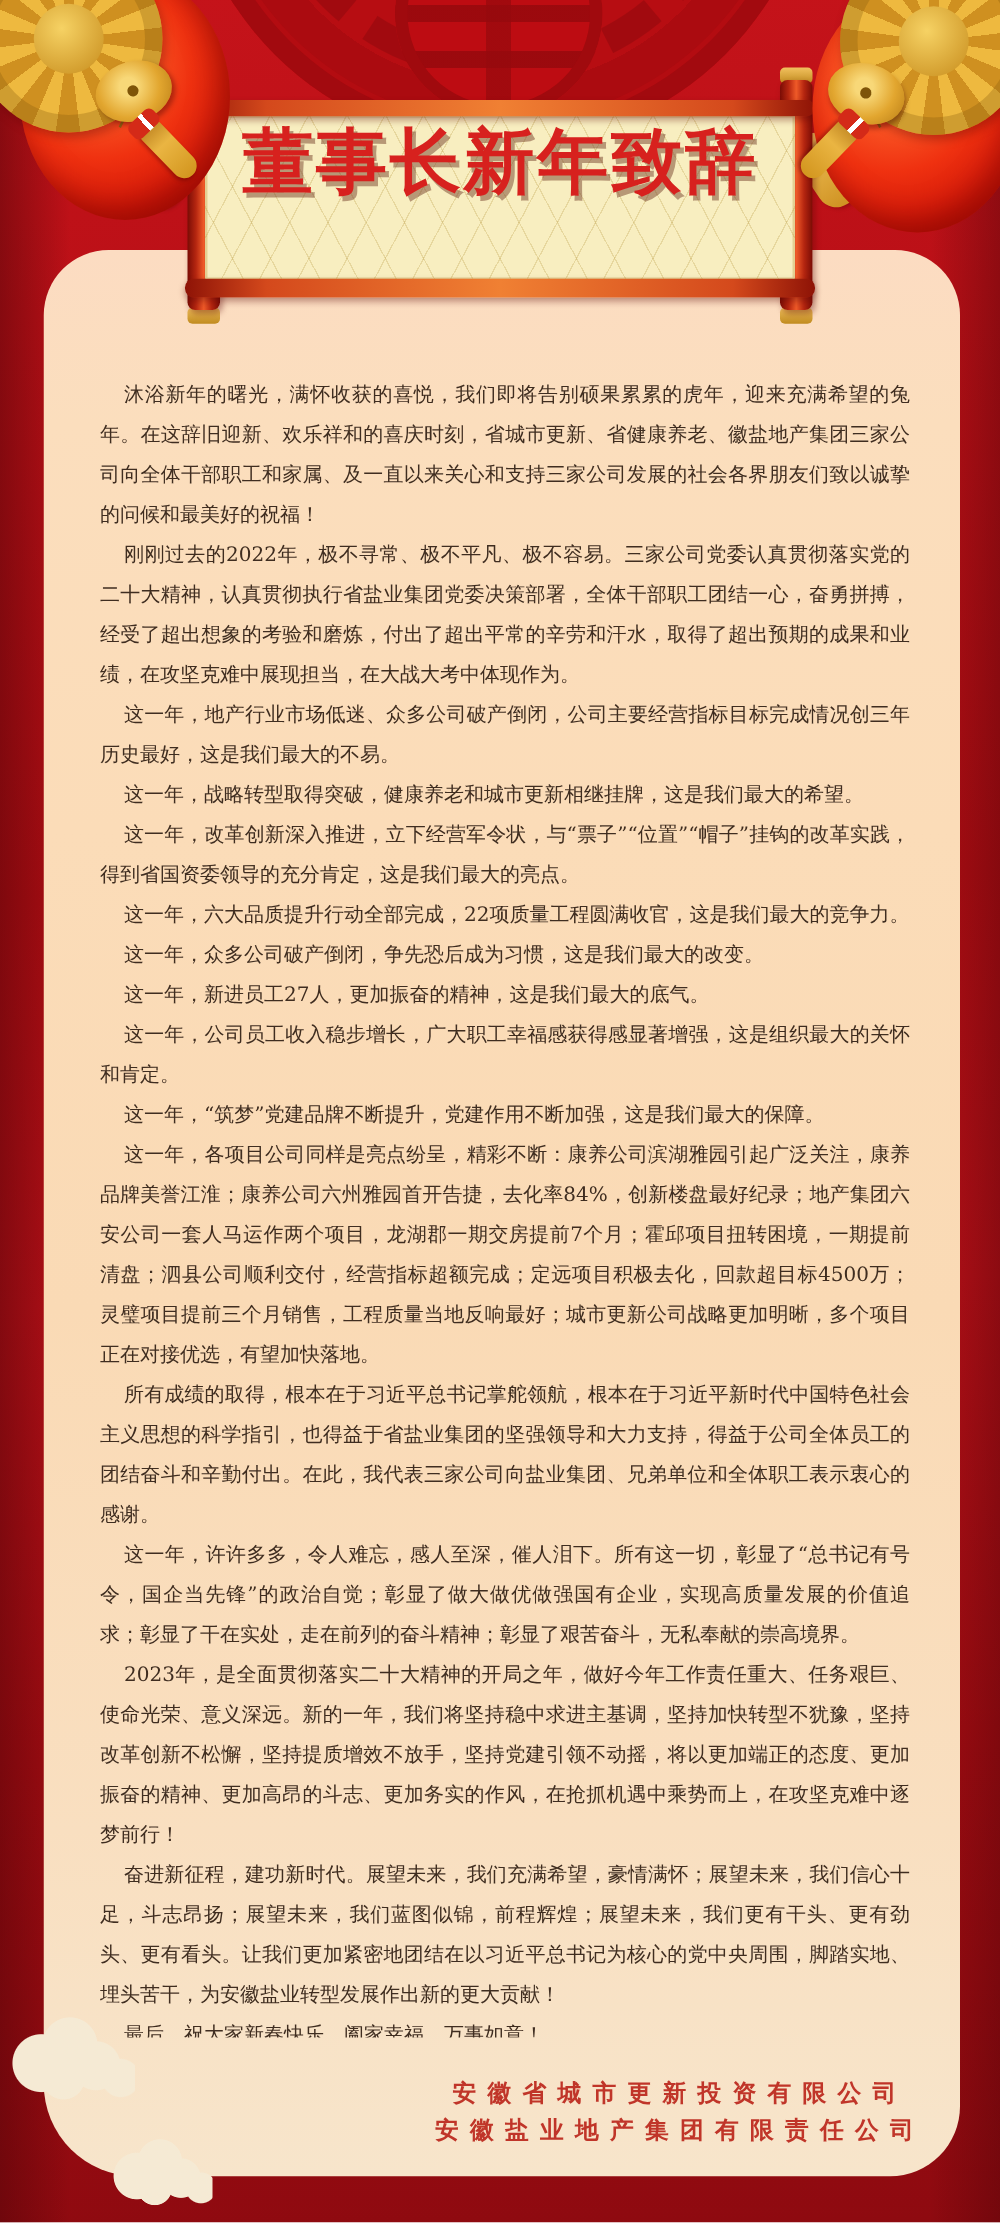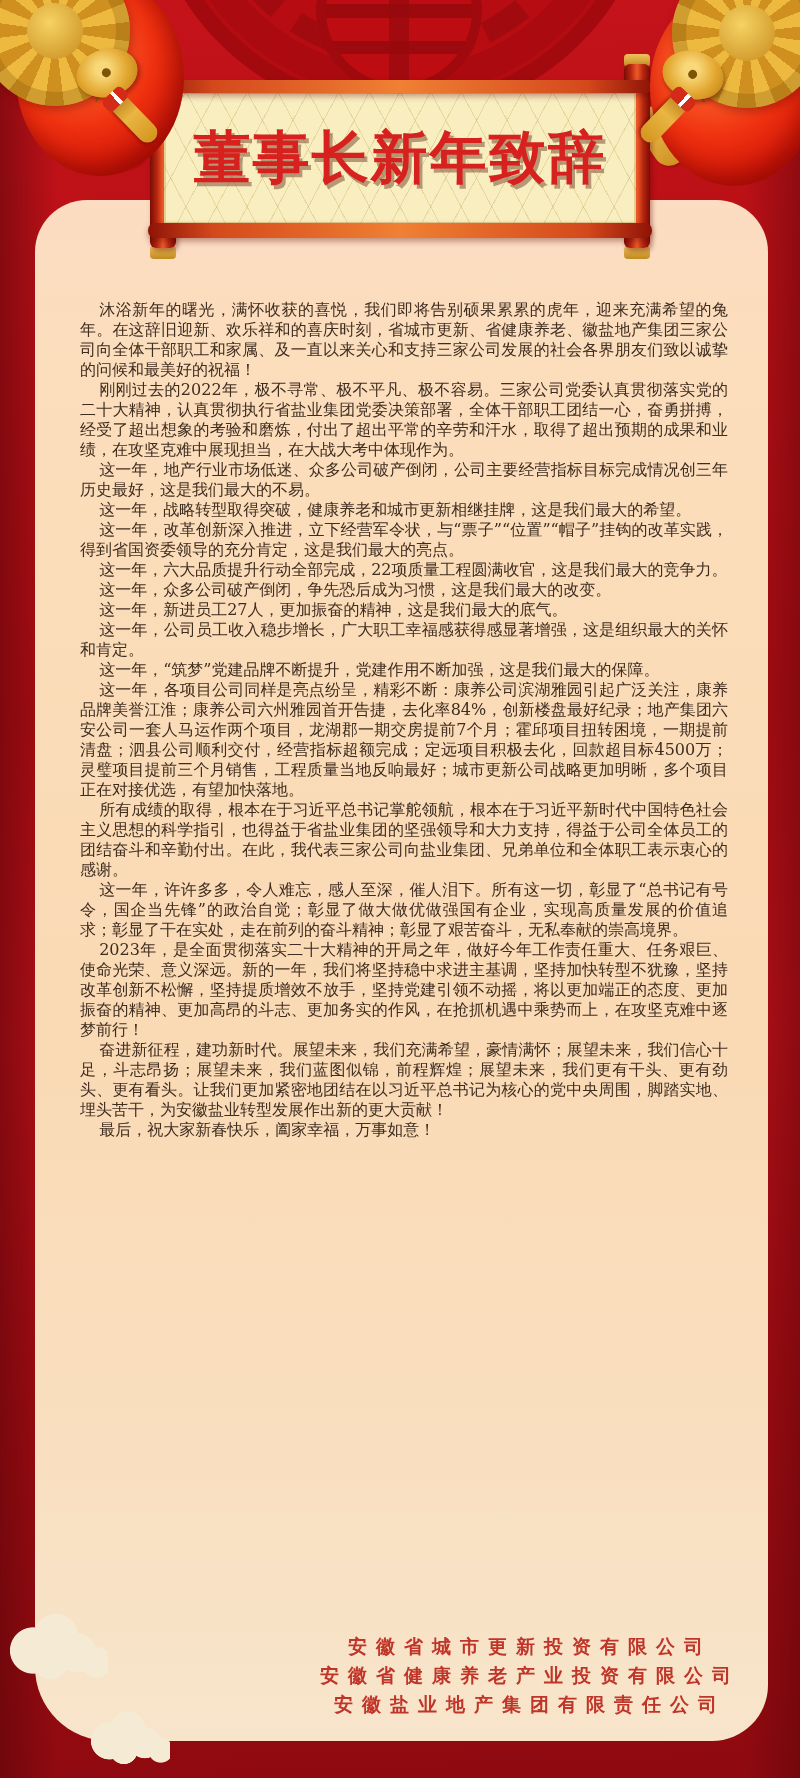--- a/index.html
+++ b/index.html
@@ -25,21 +25,21 @@
                         rgba(150,9,13,.85) 46% 54%, rgba(0,0,0,0) 54% 68%, rgba(150,9,13,.85) 68% 76%, rgba(0,0,0,0) 76%),
         linear-gradient(90deg, rgba(0,0,0,0) 0 44%, rgba(150,9,13,.7) 44% 56%, rgba(0,0,0,0) 56%),
         #bd0c12;
       box-shadow:inset 0 0 0 10px #a00a0e;}
 
   
   .card{left:35px;top:200px;width:733px;height:1541px;z-index:2;
       border-radius:52px 52px 56px 74px;
       background:linear-gradient(180deg,#fcdcc2 0%,#fbdebd 9%,#fbdcb8 30%,#fadab5 55%,#f9dfc0 82%,#f7e5cb 100%);}
   .letter{position:absolute;left:45px;right:40px;top:100px;max-height:1330px;overflow:hidden;}
-  .letter p{margin:0;text-indent:1.2em;font-size:16px;line-height:20px;color:#3f2d20;
+  .letter p{margin:0;text-indent:1.2em;font-size:16px;line-height:32px;color:#3f2d20;
       text-align:justify;font-family:"DejaVu Serif","Liberation Serif",serif;}
   .signatures{position:absolute;right:28px;bottom:22px;text-align:center;}
   .signatures div{font-size:19px;line-height:29px;letter-spacing:9px;font-weight:bold;color:#c03529;
       font-family:"Liberation Sans","DejaVu Sans",sans-serif;}
 
   
   .cloud{z-index:3;}
   .cloud-1{left:4px;top:1612px;width:104px;height:70px;}
   .cloud-2{left:86px;top:1710px;width:84px;height:56px;}
   .cloud{background:
@@ -57,21 +57,21 @@
   .rod-left{left:150px;} .rod-right{left:624px;}
   .rod-cap{width:26px;height:13px;border-radius:4px;
       background:linear-gradient(180deg,#f2c15e,#c08a1e);}
   .cap-tl{left:150px;top:54px;} .cap-tr{left:624px;top:54px;}
   .cap-bl{left:150px;top:246px;} .cap-br{left:624px;top:246px;}
   .bar{left:148px;width:504px;border-radius:7px;
       background:linear-gradient(90deg,#8e1306 0%,#d4491c 13%,#f08033 50%,#d4491c 87%,#8e1306 100%);
       box-shadow:0 3px 6px rgba(90,5,5,.40);}
   .bar-top{top:80px;height:13px;}
   .bar-bottom{top:223px;height:15px;}
-  .paper{left:164px;top:92px;width:472px;height:132px;display:flex;align-items:center;justify-content:center;
+  .paper{left:164px;top:92px;width:472px;height:132px;display:flex;align-items:flex-start;justify-content:center;
       background-color:#f8eec0;
       background-image:
         repeating-linear-gradient(62deg, rgba(186,156,70,.28) 0 1px, rgba(0,0,0,0) 1px 27px),
         repeating-linear-gradient(-62deg, rgba(186,156,70,.28) 0 1px, rgba(0,0,0,0) 1px 27px);
       box-shadow:inset 0 0 0 2px rgba(190,150,60,.35);}
   .scroll-title{font-size:57px;font-weight:900;letter-spacing:2px;color:#d7211e;white-space:nowrap;
       text-shadow:3px 4px 0 rgba(118,66,44,.5);}
   .tassel{width:34px;height:64px;border-radius:16px;
       background:linear-gradient(180deg,#f2c35c,#cf9222);box-shadow:1px 2px 3px rgba(90,5,5,.35);}
   .tassel-left{left:122px;top:104px;transform:rotate(34deg);}
@@ -133,21 +133,20 @@
       <p>这一年，“筑梦”党建品牌不断提升，党建作用不断加强，这是我们最大的保障。</p>
       <p>这一年，各项目公司同样是亮点纷呈，精彩不断：康养公司滨湖雅园引起广泛关注，康养品牌美誉江淮；康养公司六州雅园首开告捷，去化率84%，创新楼盘最好纪录；地产集团六安公司一套人马运作两个项目，龙湖郡一期交房提前7个月；霍邱项目扭转困境，一期提前清盘；泗县公司顺利交付，经营指标超额完成；定远项目积极去化，回款超目标4500万；灵璧项目提前三个月销售，工程质量当地反响最好；城市更新公司战略更加明晰，多个项目正在对接优选，有望加快落地。</p>
       <p>所有成绩的取得，根本在于习近平总书记掌舵领航，根本在于习近平新时代中国特色社会主义思想的科学指引，也得益于省盐业集团的坚强领导和大力支持，得益于公司全体员工的团结奋斗和辛勤付出。在此，我代表三家公司向盐业集团、兄弟单位和全体职工表示衷心的感谢。</p>
       <p>这一年，许许多多，令人难忘，感人至深，催人泪下。所有这一切，彰显了“总书记有号令，国企当先锋”的政治自觉；彰显了做大做优做强国有企业，实现高质量发展的价值追求；彰显了干在实处，走在前列的奋斗精神；彰显了艰苦奋斗，无私奉献的崇高境界。</p>
       <p>2023年，是全面贯彻落实二十大精神的开局之年，做好今年工作责任重大、任务艰巨、使命光荣、意义深远。新的一年，我们将坚持稳中求进主基调，坚持加快转型不犹豫，坚持改革创新不松懈，坚持提质增效不放手，坚持党建引领不动摇，将以更加端正的态度、更加振奋的精神、更加高昂的斗志、更加务实的作风，在抢抓机遇中乘势而上，在攻坚克难中逐梦前行！</p>
       <p>奋进新征程，建功新时代。展望未来，我们充满希望，豪情满怀；展望未来，我们信心十足，斗志昂扬；展望未来，我们蓝图似锦，前程辉煌；展望未来，我们更有干头、更有劲头、更有看头。让我们更加紧密地团结在以习近平总书记为核心的党中央周围，脚踏实地、埋头苦干，为安徽盐业转型发展作出新的更大贡献！</p>
       <p>最后，祝大家新春快乐，阖家幸福，万事如意！</p>
     </div>
   <div class="signatures">
       <div>安徽省城市更新投资有限公司</div>
-      <div>安徽省健康养老产业投资有限公司</div>
       <div>安徽盐业地产集团有限责任公司</div>
     </div>
 </div>
 
 <div class="abs cloud cloud-1"></div>
 <div class="abs cloud cloud-2"></div>
 
 <div class="abs scroll-el rod-cap cap-tl"></div>
 <div class="abs scroll-el rod-cap cap-tr"></div>
 <div class="abs scroll-el rod-cap cap-bl"></div>

